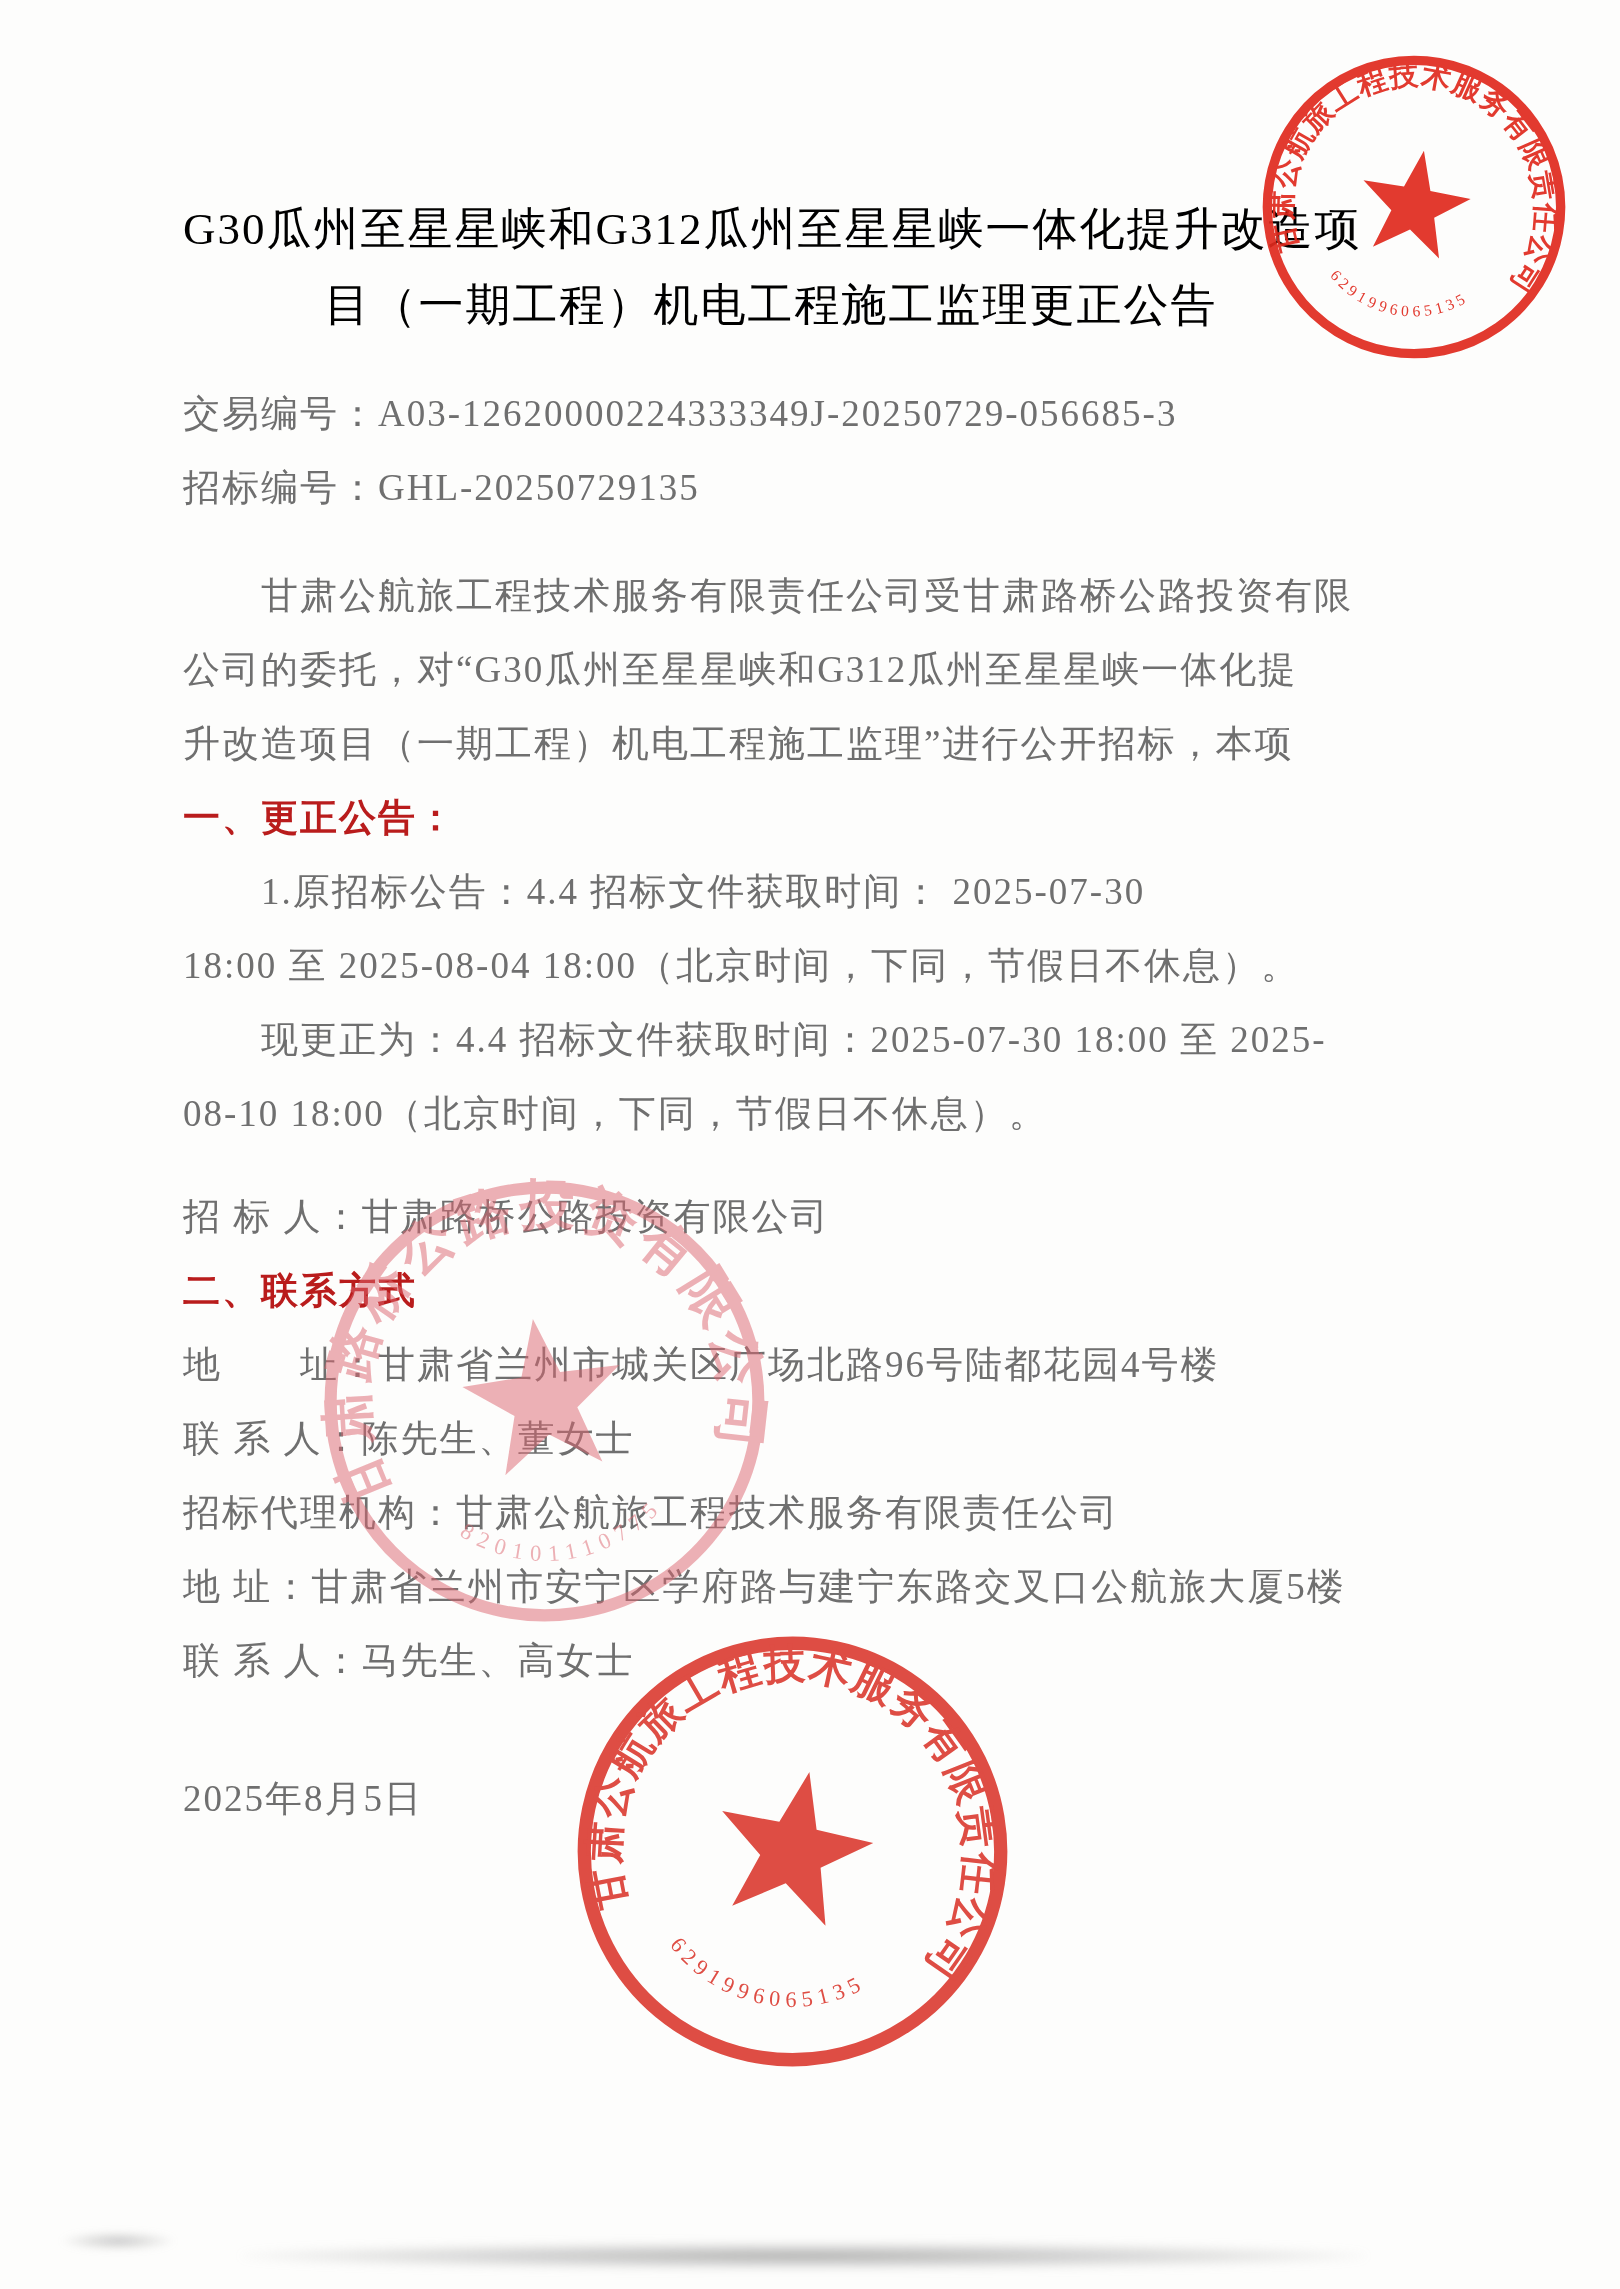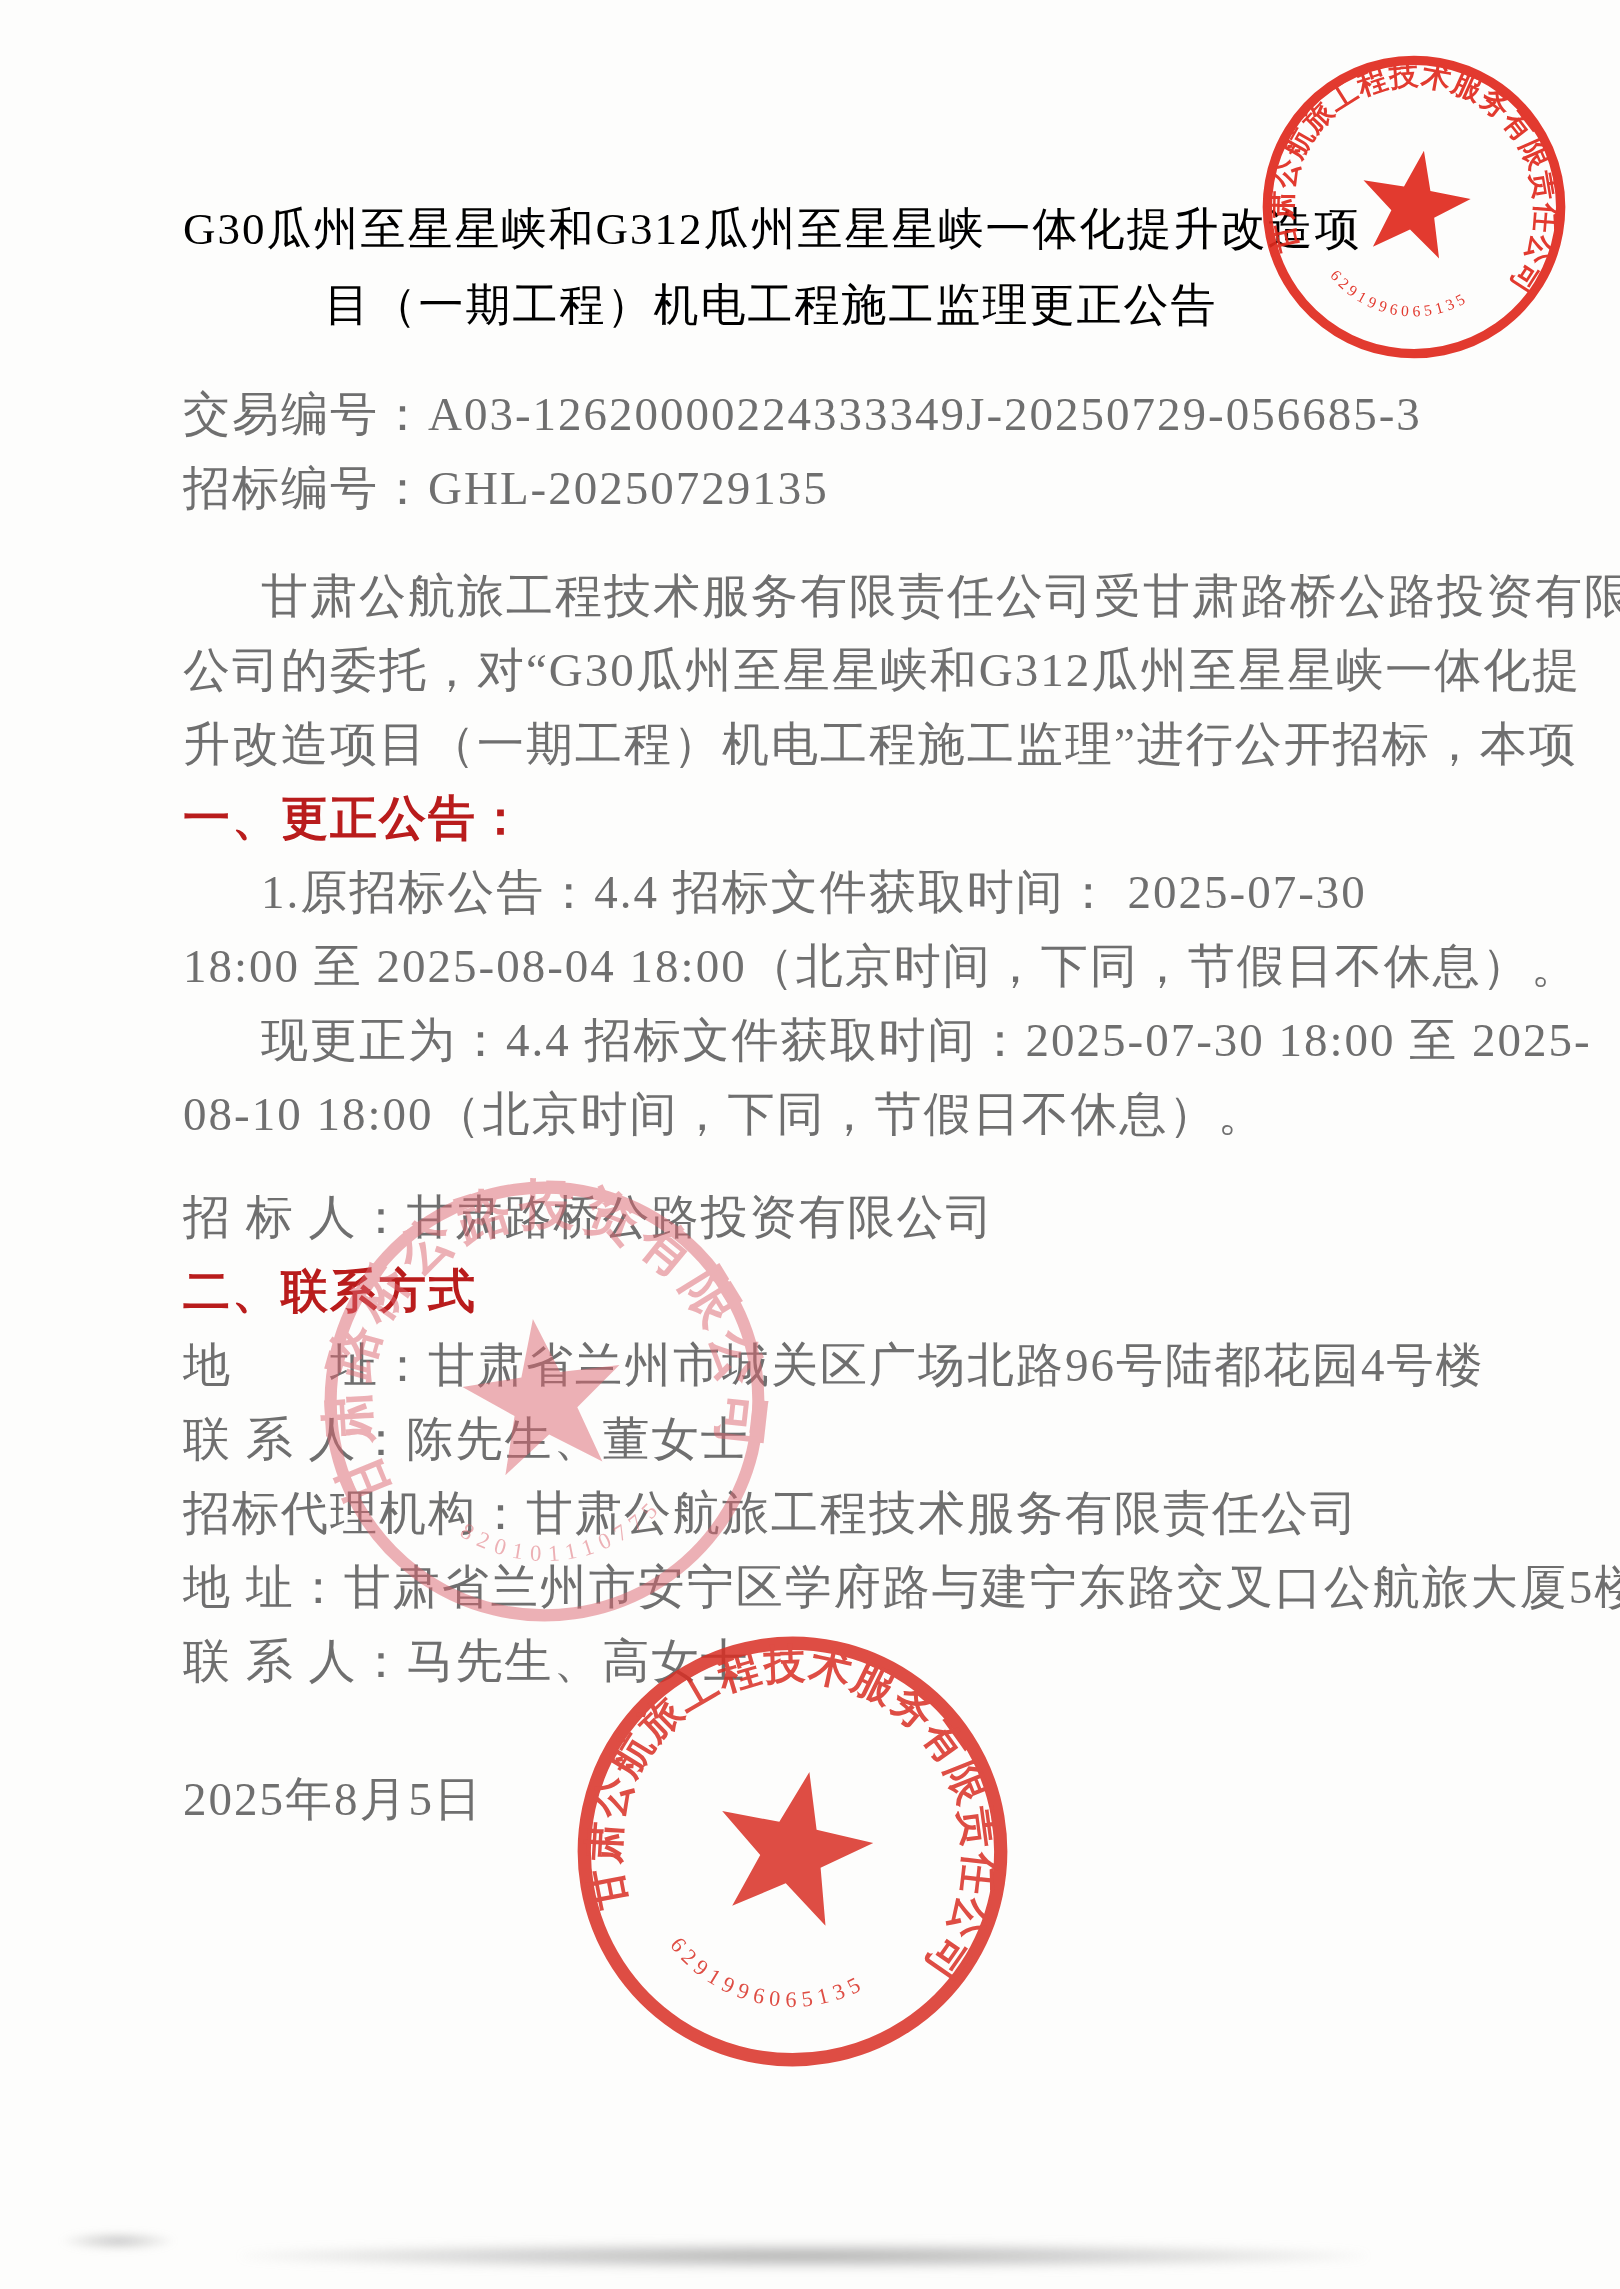--- a/index.html
+++ b/index.html
@@ -19,21 +19,21 @@
     height:76px;line-height:76px;
     text-align:center;
     font-size:45px;
     letter-spacing:2px;
     color:#000000;
     white-space:nowrap;
   }
   .title{margin:0 0 34px 0;font-weight:normal;}
   .line{
     height:74px;line-height:74px;
-    font-size:47px;
+    font-size:37px;
     letter-spacing:2px;
     color:#6f6f6f;
     white-space:nowrap;
   }
   .indent{text-indent:78px;}
   .gap{margin-top:34px;}
   .gap-sm{margin-top:29px;}
   .bold{font-weight:bold;color:#b91c1c;}
   .date{margin-top:64px;text-align:left;margin-right:-44px;}
   .stamp{position:absolute;pointer-events:none;}

